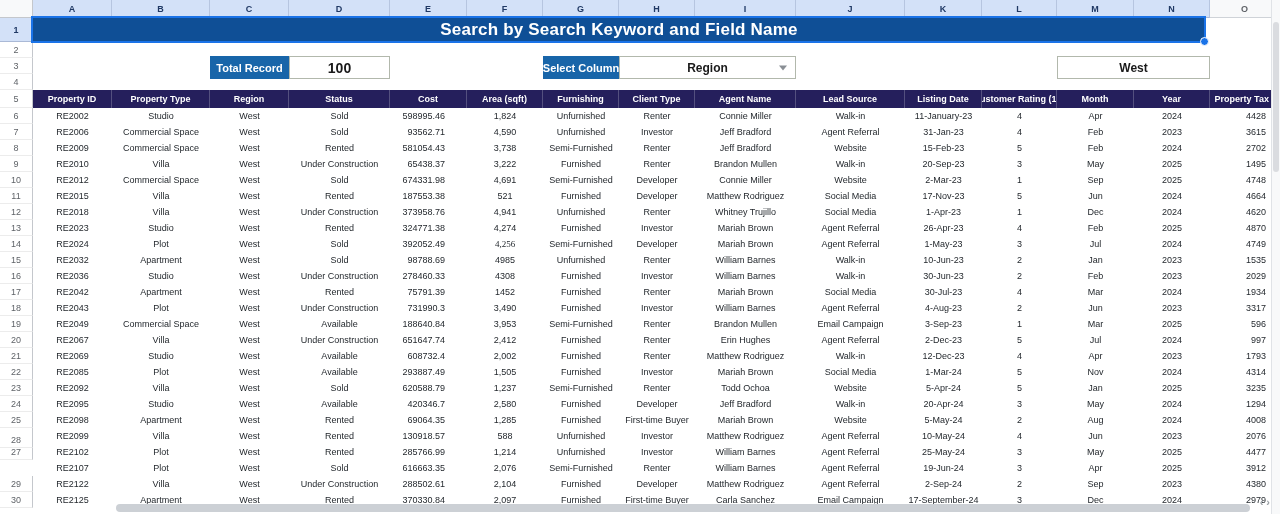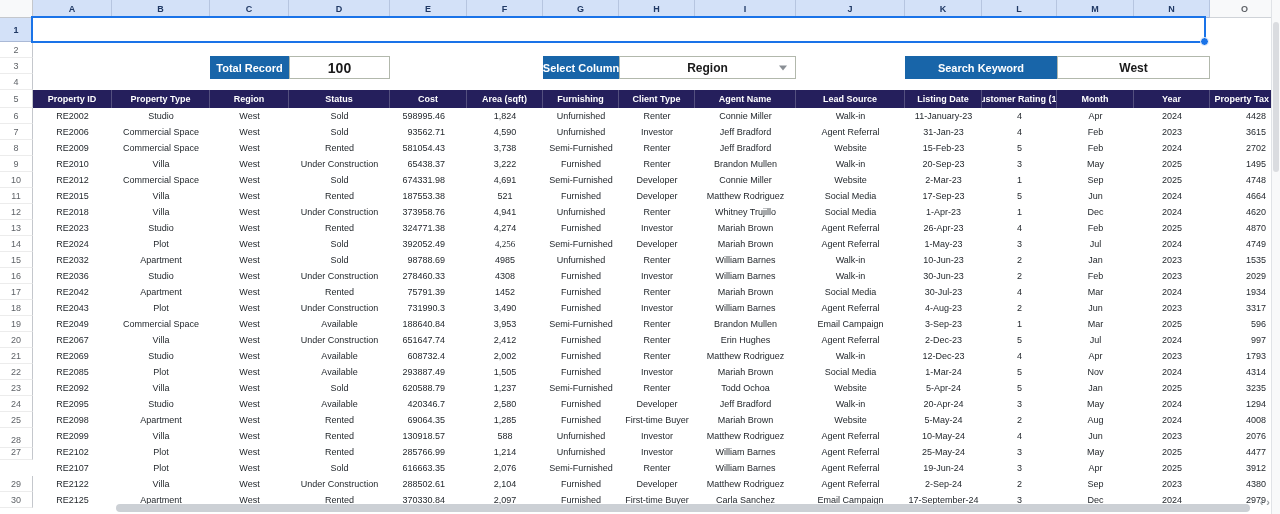--- a/index.html
+++ b/index.html
@@ -117,33 +117,33 @@
       <div class="rownum" style="top: 380px; height: 16px;">23</div>
       <div class="rownum" style="top: 396px; height: 16px;">24</div>
       <div class="rownum" style="top: 412px; height: 16px;">25</div>
       <div class="rownum" style="top: 428px; height: 16px;">26</div>
       <div class="rownum" style="top: 444px; height: 16px;">27</div>
       <div class="rownum" style="top: 432px; height: 16px;">28</div>
       <div class="rownum" style="top: 476px; height: 16px;">29</div>
       <div class="rownum" style="top: 492px; height: 16px;">30</div>
     </div>
 
+  <div class="banner">Search by Search Keyword and Field Name</div>
   <div class="selbox"></div>
   <div class="selhandle"></div>
 
   <div class="ctl-label tr-label">Total Record</div>
   <div class="ctl-value tr-value">100</div>
 
   <div class="ctl-label sc-label">Select Column</div>
   <div class="ctl-value sc-value">
     <span>Region</span>
     <span class="dd-arrow"></span>
   </div>
 
-  <div class="ctl-label sk-label">Search Keyword</div>
   <div class="ctl-value sk-value">West</div>
 
   <div class="thead" id="thead">
       <div class="thcell" style="width: 79px;">Property ID</div>
       <div class="thcell" style="width: 98px;">Property Type</div>
       <div class="thcell" style="width: 79px;">Region</div>
       <div class="thcell" style="width: 101px;">Status</div>
       <div class="thcell" style="width: 77px;">Cost</div>
       <div class="thcell" style="width: 76px;">Area (sqft)</div>
       <div class="thcell" style="width: 76px;">Furnishing</div>
@@ -246,21 +246,21 @@
         <div class="tcell" style="width: 79px;">RE2015</div>
         <div class="tcell" style="width: 98px;">Villa</div>
         <div class="tcell" style="width: 79px;">West</div>
         <div class="tcell" style="width: 101px;">Rented</div>
         <div class="tcell r-cost" style="width: 77px;">187553.38</div>
         <div class="tcell" style="width: 76px;">521</div>
         <div class="tcell" style="width: 76px;">Furnished</div>
         <div class="tcell" style="width: 76px;">Developer</div>
         <div class="tcell" style="width: 101px;">Matthew Rodriguez</div>
         <div class="tcell" style="width: 109px;">Social Media</div>
-        <div class="tcell" style="width: 77px;">17-Sep-23</div>
+        <div class="tcell" style="width: 77px;">17-Nov-23</div>
         <div class="tcell" style="width: 75px;">5</div>
         <div class="tcell" style="width: 77px;">Jun</div>
         <div class="tcell" style="width: 76px;">2024</div>
         <div class="tcell r-tax" style="width: 70px;">4664</div>
       </div>
       <div class="trow">
         <div class="tcell" style="width: 79px;">RE2018</div>
         <div class="tcell" style="width: 98px;">Villa</div>
         <div class="tcell" style="width: 79px;">West</div>
         <div class="tcell" style="width: 101px;">Under Construction</div>

